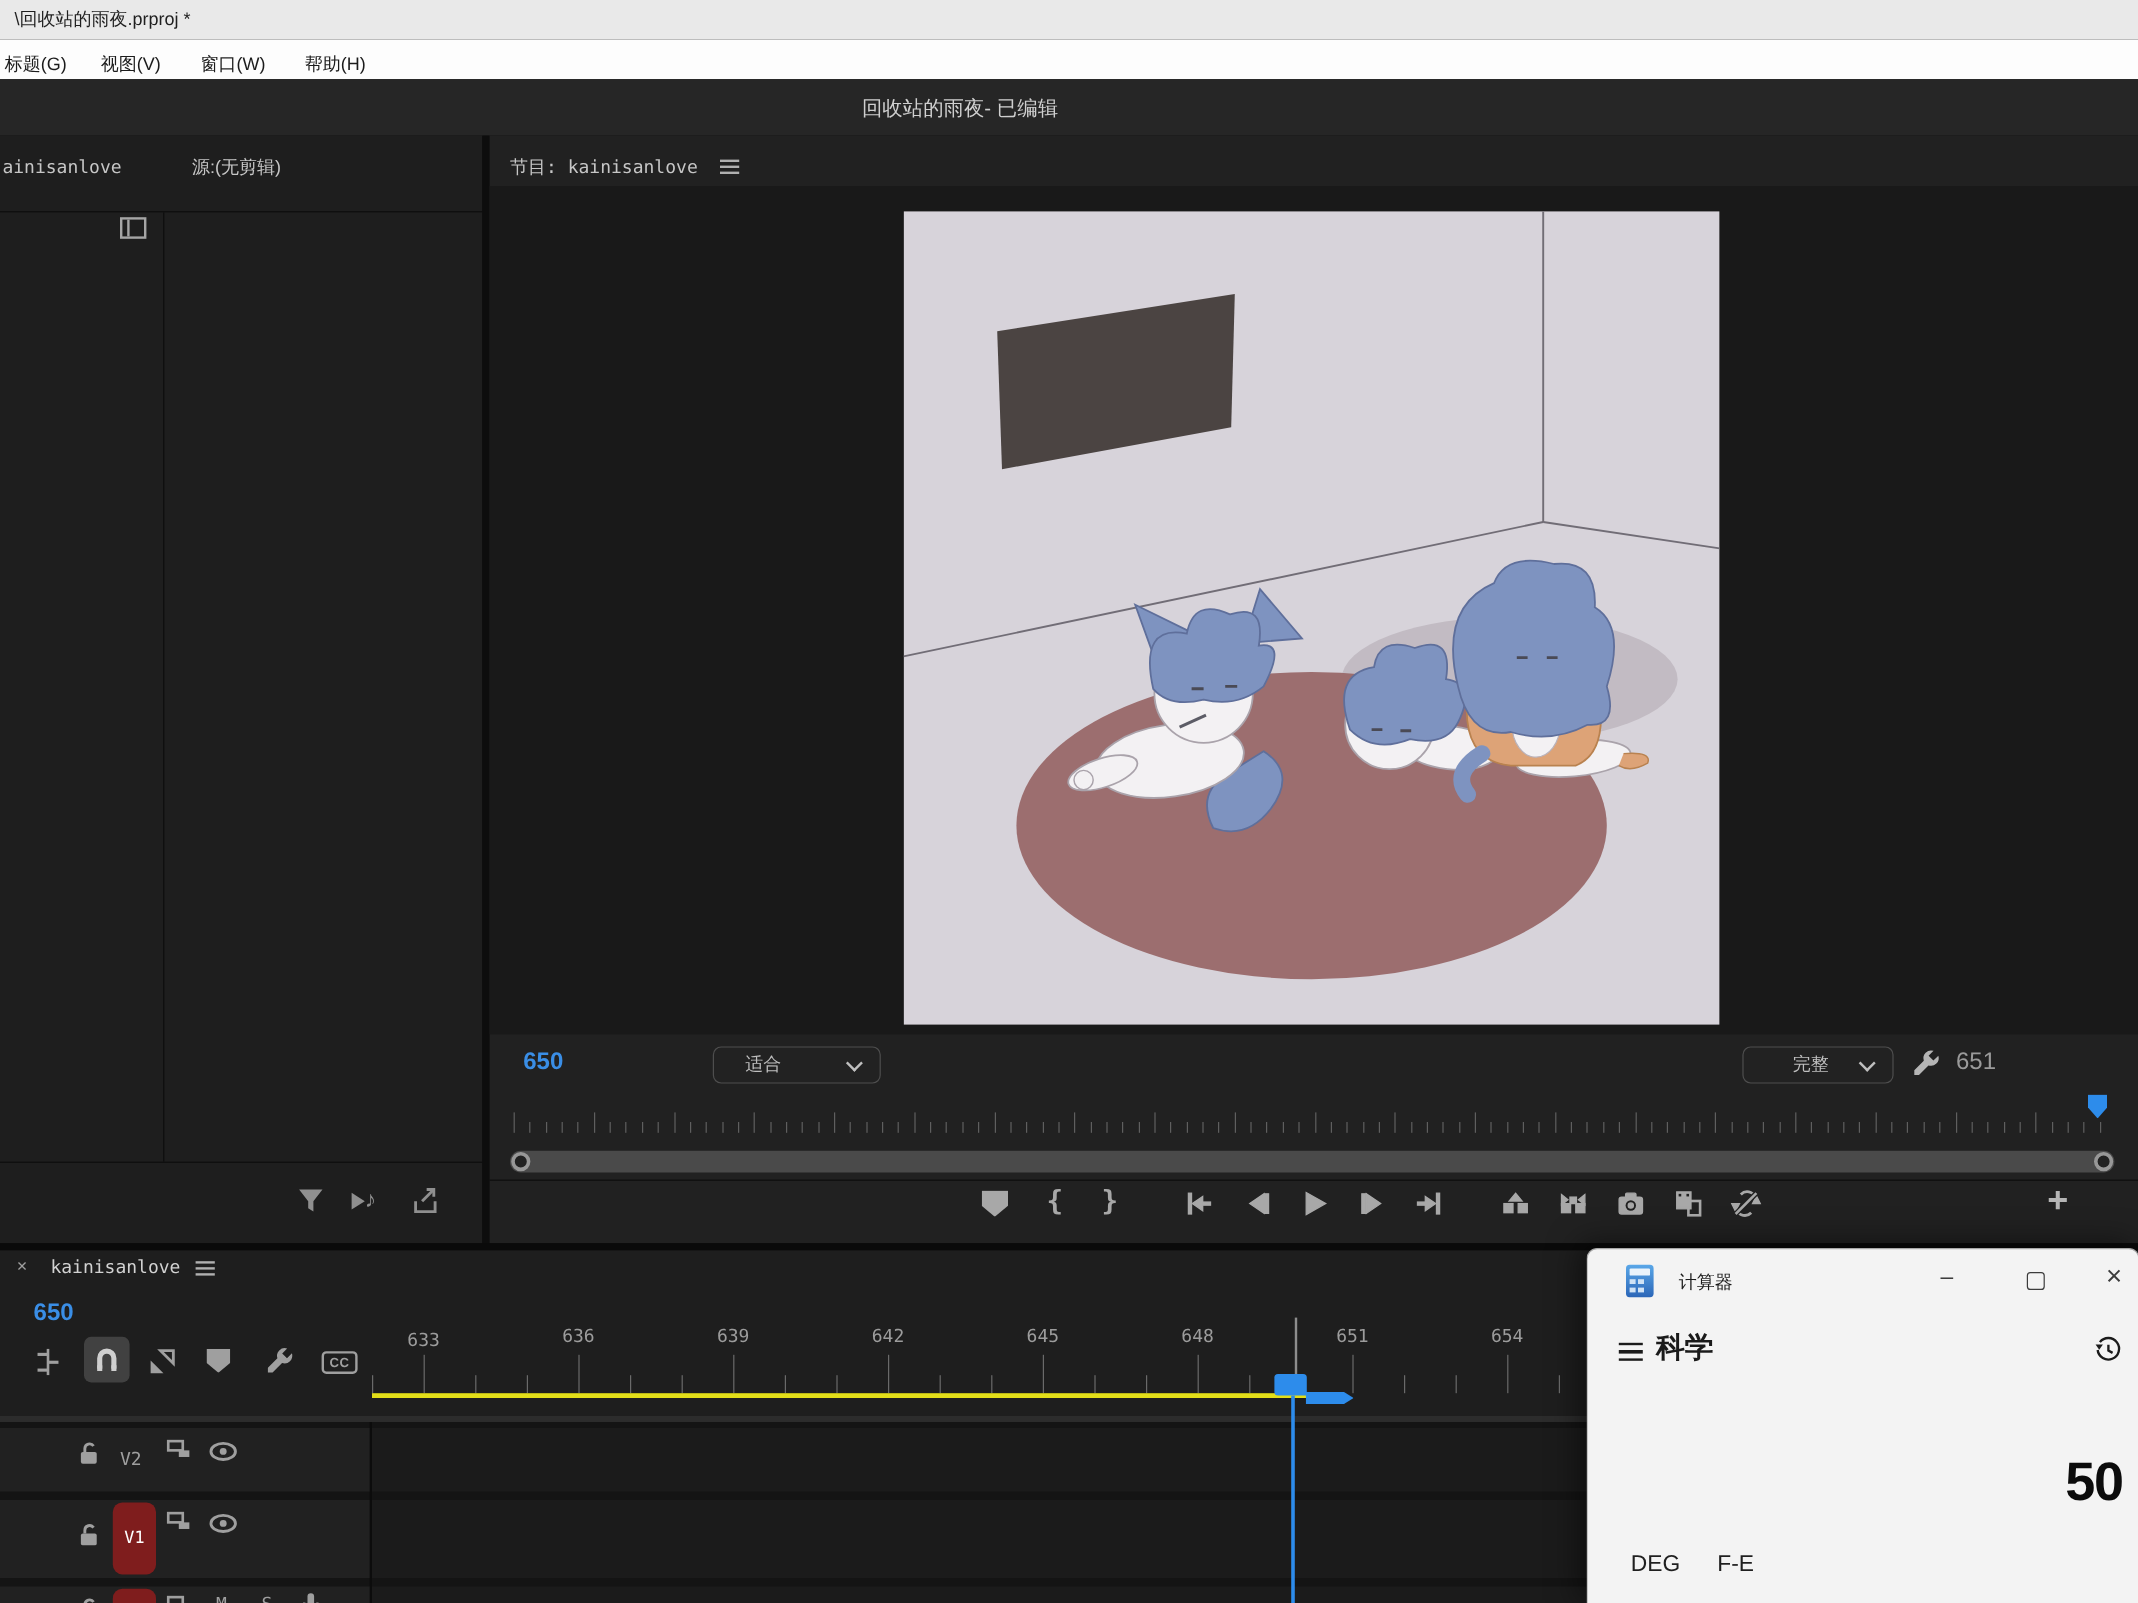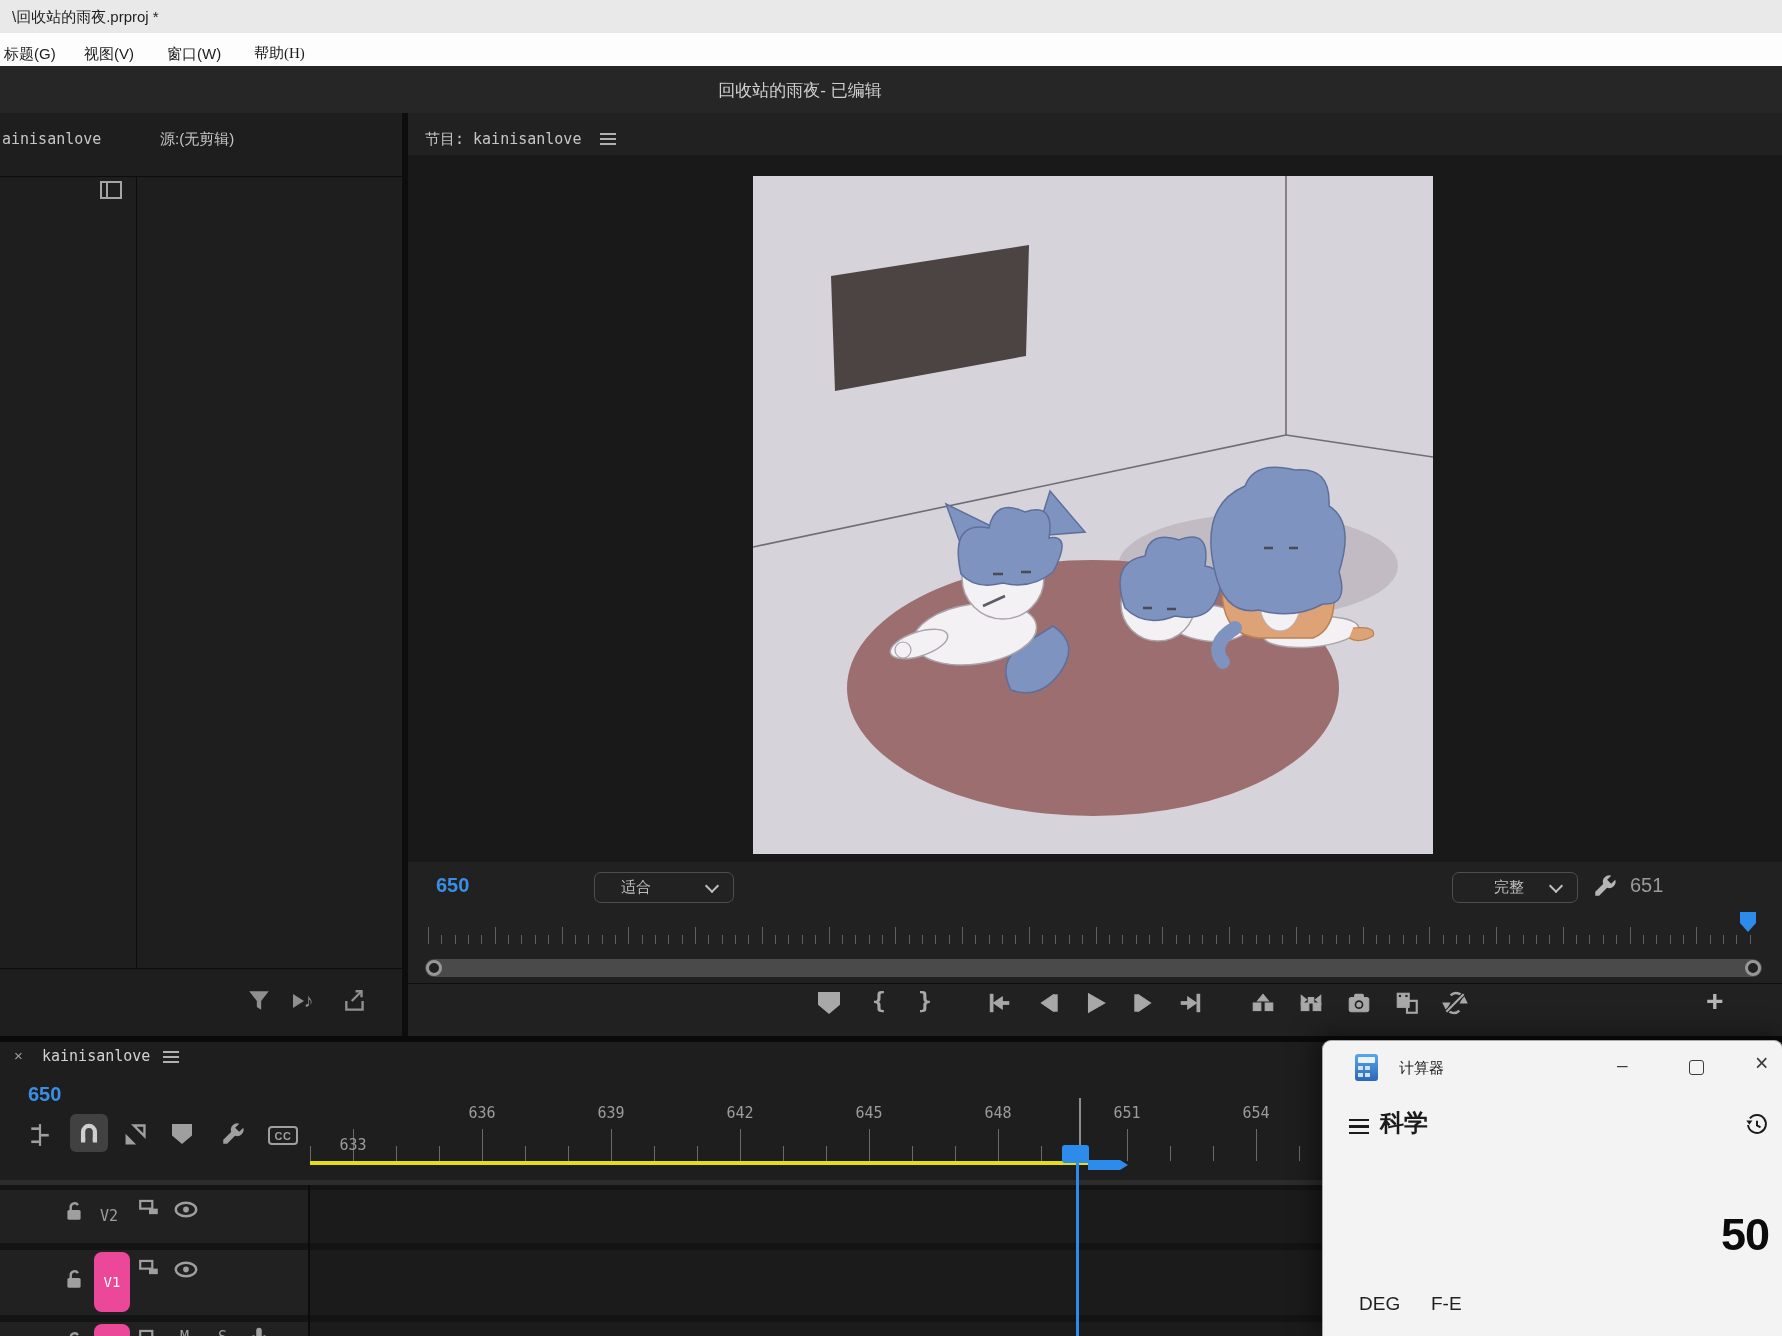--- a/index.html
+++ b/index.html
@@ -45,21 +45,21 @@
   .ticon svg{width:100%;height:100%;}
   .ig{fill:#a8a8a8;stroke:#a8a8a8;}
   .brace{position:absolute;top:988px;color:#a8a8a8;font-size:23px;font-weight:bold;font-family:"DejaVu Sans Mono",monospace;}
 
   
   .pscroll{left:425px;top:959px;width:1337px;height:18px;background:#4a4a4a;border-radius:9px;}
   .knob{position:absolute;top:1px;width:16px;height:16px;border-radius:50%;background:#212121;border:3px solid #979797;box-sizing:border-box;}
 
   
   .tl-toolicon{position:absolute;}
-  .badge{background:#ec4899;border-radius:8px;color:#fff;font-size:14px;display:flex;align-items:center;justify-content:center;font-family:"DejaVu Sans Mono",monospace;}
+  .badge{background:#7f1d1d;border-radius:8px;color:#fff;font-size:14px;display:flex;align-items:center;justify-content:center;font-family:"DejaVu Sans Mono",monospace;}
   .cc-box{border:2px solid #9f9f9f;border-radius:4px;color:#9f9f9f;font-size:11px;font-weight:bold;width:26px;height:15px;display:flex;align-items:center;justify-content:center;letter-spacing:0.5px;}
 
   
   .calc{left:1322px;top:1040px;width:459px;height:296px;background:#f3f3f3;border:1px solid #a8a8a8;border-bottom:none;border-radius:9px 9px 0 0;box-shadow:-6px -4px 26px rgba(0,0,0,.5);z-index:50;}
   .calc .rel{position:absolute;}
   .calc-title{color:#1a1a1a;font-size:15px;}
   .winbtn{color:#3c3c3c;font-size:19px;line-height:19px;}
   .calc-mode{color:#1a1a1a;font-size:24px;font-weight:600;}
   .calc-exp{color:#5a5a5a;font-size:21px;text-align:right;width:430px;}
   .calc-res{color:#0b0b0b;font-size:45px;font-weight:700;text-align:right;width:432px;letter-spacing:-1px;}
@@ -70,21 +70,21 @@
 
 <div class="screen">
 
   <div class="abs os-titlebar">
     <span>\回收站的雨夜.prproj *</span>
   </div>
   <div class="abs menubar" id="menubar">
       <span class="menu-item" style="left: 0px;">标题(G)</span>
       <span class="menu-item" style="left: 80px;">视图(V)</span>
       <span class="menu-item" style="left: 163px;">窗口(W)</span>
-      <span class="menu-item" style="left: 250px; font-family: Liberation Serif, serif;">帮助(H)</span>
+      <span class="menu-item" style="left: 250px;">帮助(H)</span>
     </div>
 
   <div class="abs app-bg"></div>
   <div class="abs workspace-bar"></div>
   <div class="abs workspace-title">回收站的雨夜- 已编辑</div>
 
   <div class="layer">
     <div class="abs panel" style="left:0;top:113px;width:402px;height:923px;"></div>
     <div class="abs ptext mono" style="left:2px;top:130px;">ainisanlove</div>
     <div class="abs ptext" style="left:160px;top:130px;">源:(无剪辑)</div>
@@ -438,21 +438,21 @@
         <div class="tl-tick" style="left: 1385px; top: 1129px; height: 32px;"></div>
         <div class="tl-tick" style="left: 1428px; top: 1146px; height: 15px;"></div>
         <div class="tl-tick" style="left: 1471px; top: 1146px; height: 15px;"></div>
         <div class="tl-tick" style="left: 1514px; top: 1129px; height: 32px;"></div>
         <div class="tl-tick" style="left: 1557px; top: 1146px; height: 15px;"></div>
         <div class="tl-tick" style="left: 1600px; top: 1146px; height: 15px;"></div>
         <div class="tl-tick" style="left: 1643px; top: 1129px; height: 32px;"></div>
         <div class="tl-tick" style="left: 1686px; top: 1146px; height: 15px;"></div>
         <div class="tl-tick" style="left: 1729px; top: 1146px; height: 15px;"></div>
         <div class="tl-tick" style="left: 1772px; top: 1129px; height: 32px;"></div>
-        <div class="tl-lab" style="left: 353px; top: 1136px;">633</div>
+        <div class="tl-lab" style="left: 353px; top: 1108px;">633</div>
         <div class="tl-lab" style="left: 482px; top: 1104px;">636</div>
         <div class="tl-lab" style="left: 611px; top: 1104px;">639</div>
         <div class="tl-lab" style="left: 740px; top: 1104px;">642</div>
         <div class="tl-lab" style="left: 869px; top: 1104px;">645</div>
         <div class="tl-lab" style="left: 998px; top: 1104px;">648</div>
         <div class="tl-lab" style="left: 1127px; top: 1104px;">651</div>
         <div class="tl-lab" style="left: 1256px; top: 1104px;">654</div>
       </div>
     <div class="abs" style="left:310px;top:1161px;width:810px;height:4px;background:#e3de19;"></div>
 

